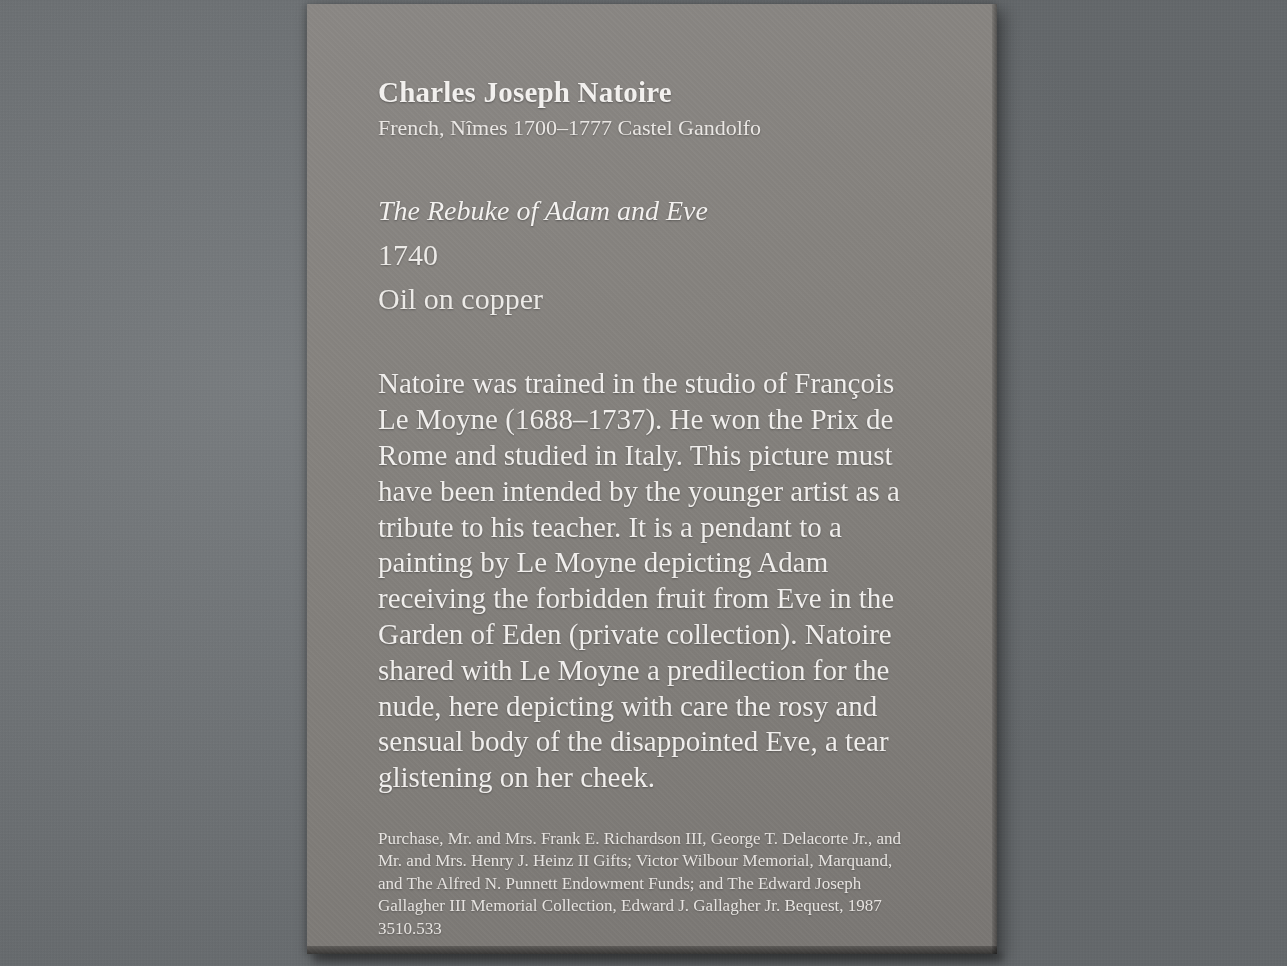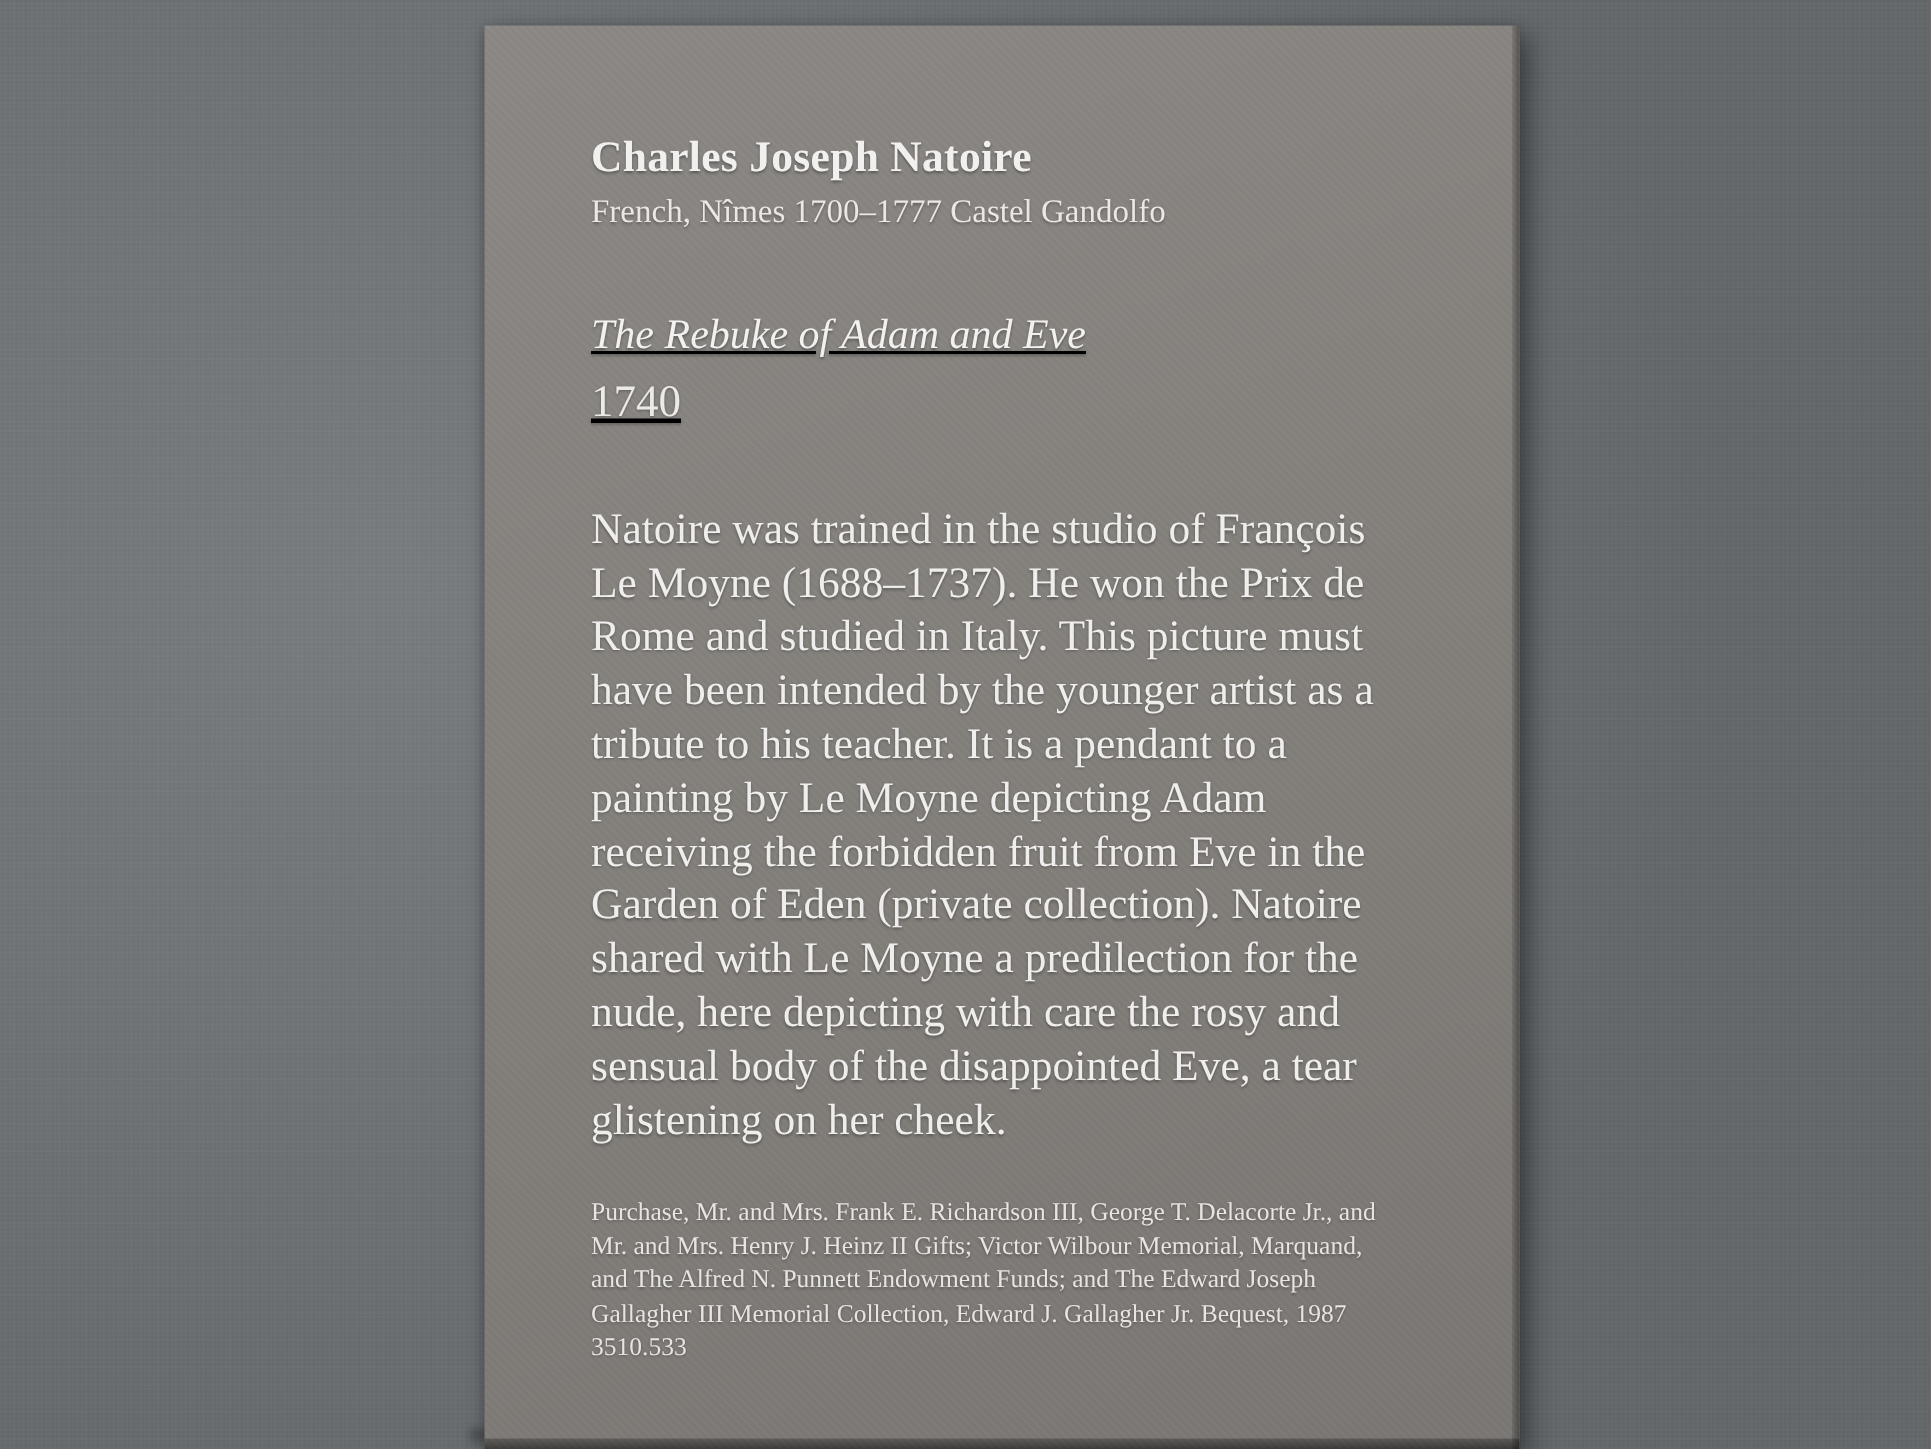--- a/index.html
+++ b/index.html
@@ -28,30 +28,29 @@
     background-image:
       repeating-linear-gradient(0deg, rgba(255,255,255,0.012) 0px, rgba(255,255,255,0.012) 1px, rgba(0,0,0,0.012) 2px, rgba(0,0,0,0.012) 3px),
       repeating-linear-gradient(90deg, rgba(255,255,255,0.010) 0px, rgba(255,255,255,0.010) 1px, rgba(0,0,0,0.010) 2px, rgba(0,0,0,0.010) 3px);
     pointer-events: none;
   }
 
   
   #label-panel {
     position: absolute;
     left: 307px;
-    top: 17px;
+    top: 4px;
     width: 690px;
     height: 950px;
     background: linear-gradient(160deg, #8b8885 0%, #86837f 35%, #807d79 70%, #7a7774 100%);
     box-shadow:
       6px 6px 16px rgba(0,0,0,0.42),
       -2px 0 6px rgba(0,0,0,0.18);
     box-sizing: border-box;
     padding: 72px 60px 0 71px;
-    margin-left: 16px;
   }
 
   #label-panel::after {
     content: "";
     position: absolute;
     inset: 0;
     background-image:
       repeating-linear-gradient(45deg, rgba(255,255,255,0.014) 0px, rgba(255,255,255,0.014) 1px, rgba(0,0,0,0.016) 2px, rgba(0,0,0,0.016) 4px);
     pointer-events: none;
   }
@@ -88,21 +87,21 @@
   }
 
   .artist-dates {
     color: #eae7e4;
     font-size: 22px;
     line-height: 1.2;
     margin: 0;
     text-shadow: 0 1px 2px rgba(0,0,0,0.3);
   }
 
-  .work-block { margin-top: 52px; text-decoration: underline; }
+  .work-block { margin-top: 52px; }
 
   .work-title {
     color: #f3f1ef;
     font-size: 28px;
     font-style: italic;
     line-height: 1.2;
     margin: 0 0 6px 0;
     text-shadow: 0 1px 2px rgba(0,0,0,0.35);
   }
 
@@ -162,20 +161,21 @@
   <div id="label-panel">
 
     <div class="text-block">
       <p class="artist-name">Charles Joseph Natoire</p>
       <p class="artist-dates">French, Nîmes 1700–1777 Castel Gandolfo</p>
     </div>
 
     <div class="text-block work-block">
       <p class="work-title">The Rebuke of Adam and Eve</p>
       <p class="work-date">1740</p>
+      <p class="work-medium">Oil on copper</p>
     </div>
 
     <div class="text-block description">Natoire was trained in the studio of François Le Moyne (1688–1737). He won the Prix de Rome and studied in Italy. This picture must have been intended by the younger artist as a tribute to his teacher. It is a pendant to a painting by Le Moyne depicting Adam receiving the forbidden fruit from Eve in the Garden of Eden (private collection). Natoire shared with Le Moyne a predilection for the nude, here depicting with care the rosy and sensual body of the disappointed Eve, a tear glistening on her cheek.</div>
 
     <div class="text-block credit">Purchase, Mr. and Mrs. Frank E. Richardson III, George T. Delacorte Jr., and Mr. and Mrs. Henry J. Heinz II Gifts; Victor Wilbour Memorial, Marquand, and The Alfred N. Punnett Endowment Funds; and The Edward Joseph Gallagher III Memorial Collection, Edward J. Gallagher Jr. Bequest, 1987</div>
 
     <p class="text-block accession">3510.533</p>
 
     <div class="panel-bottom-edge"></div>
     <div class="panel-right-edge"></div>

